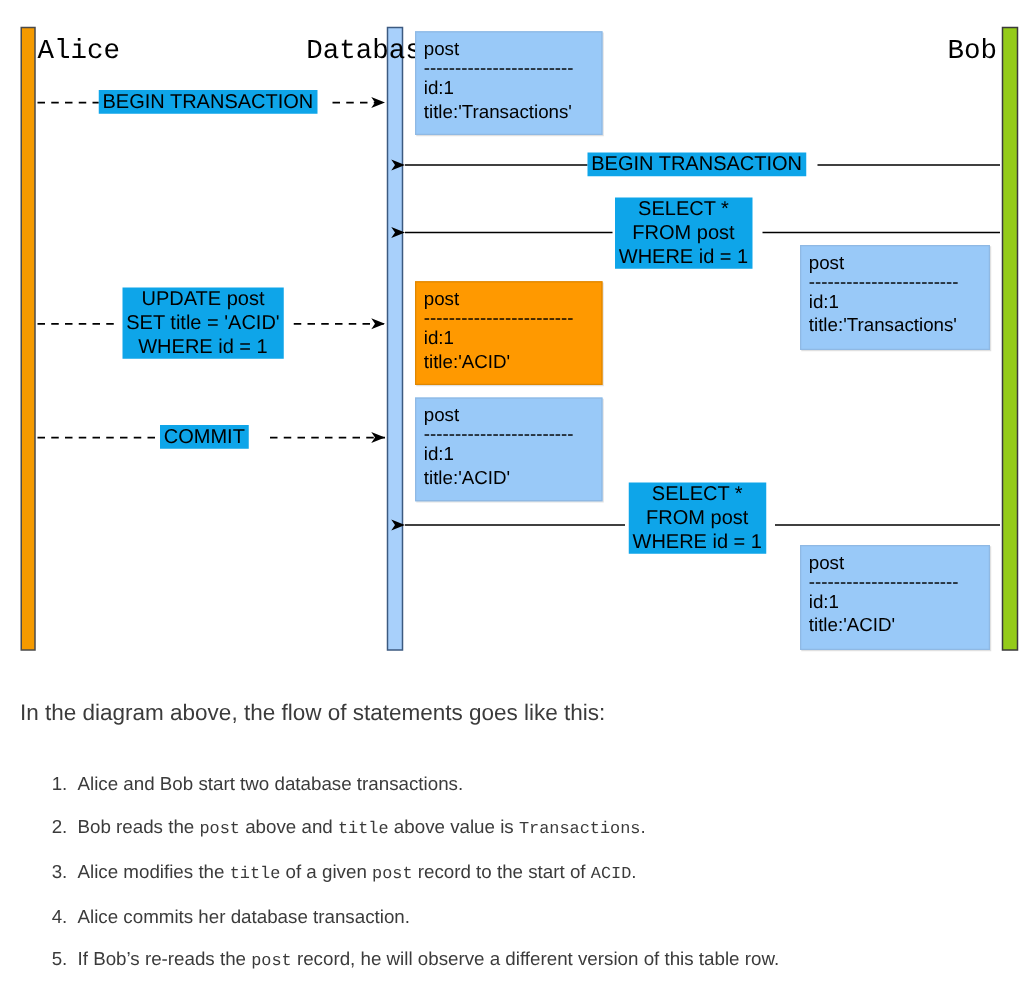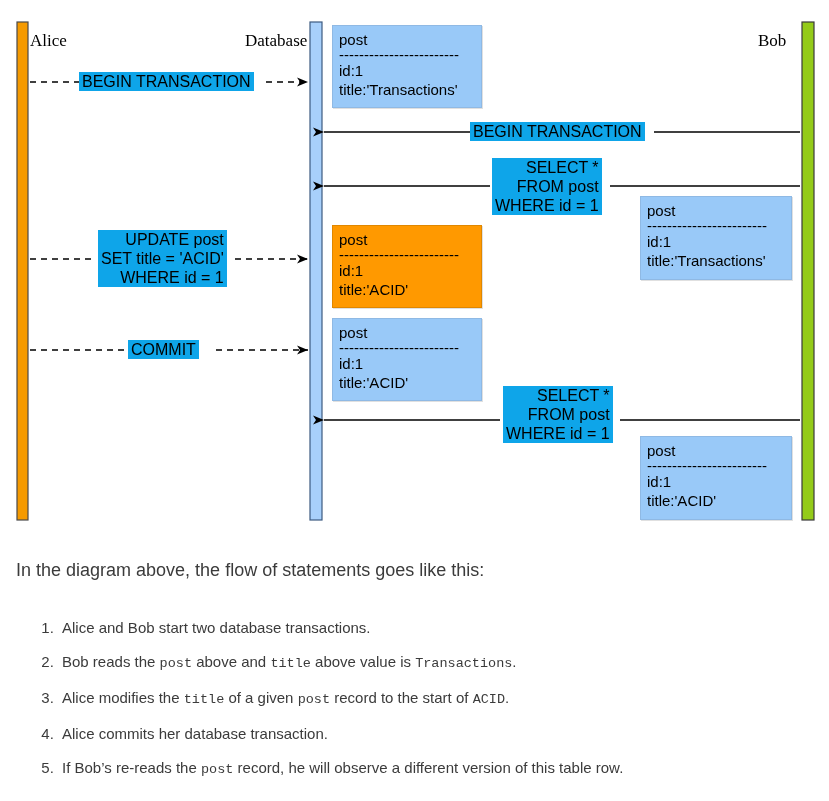--- a/index.html
+++ b/index.html
@@ -17,25 +17,25 @@
   
   #diagram {
     position: absolute;
     left: 0; top: 0;
     width: 829px; height: 540px;
   }
   #diagram svg { display: block; }
 
   .lifeline-label {
     position: absolute;
-    font-size: 17px;
+    font-size: 22px;
     line-height: 20px;
     color: #000;
     white-space: nowrap;
-    font-family: Liberation Serif, serif;
+    font-family: Liberation Mono, monospace;
   }
 
   
   .note {
     position: absolute;
     box-sizing: border-box;
     font-size: 15px;
     line-height: 19px;
     font-family: "Liberation Sans", sans-serif;
     color: #000;
@@ -69,21 +69,21 @@
   .msg-label {
     position: absolute;
     font-size: 16px;
     line-height: 19px;
     white-space: nowrap;
     font-family: "Liberation Sans", sans-serif;
     color: #000;
     background: #0ea5e9;
     padding: 0 3px;
   }
-  .msg-label.multi { text-align: right; }
+  .msg-label.multi { text-align: center; }
 
   
   #prose {
     position: absolute;
     left: 0; top: 540px;
     width: 829px;
     font-family: "Liberation Sans", sans-serif;
     color: #3b3b3b;
   }
   #intro {

